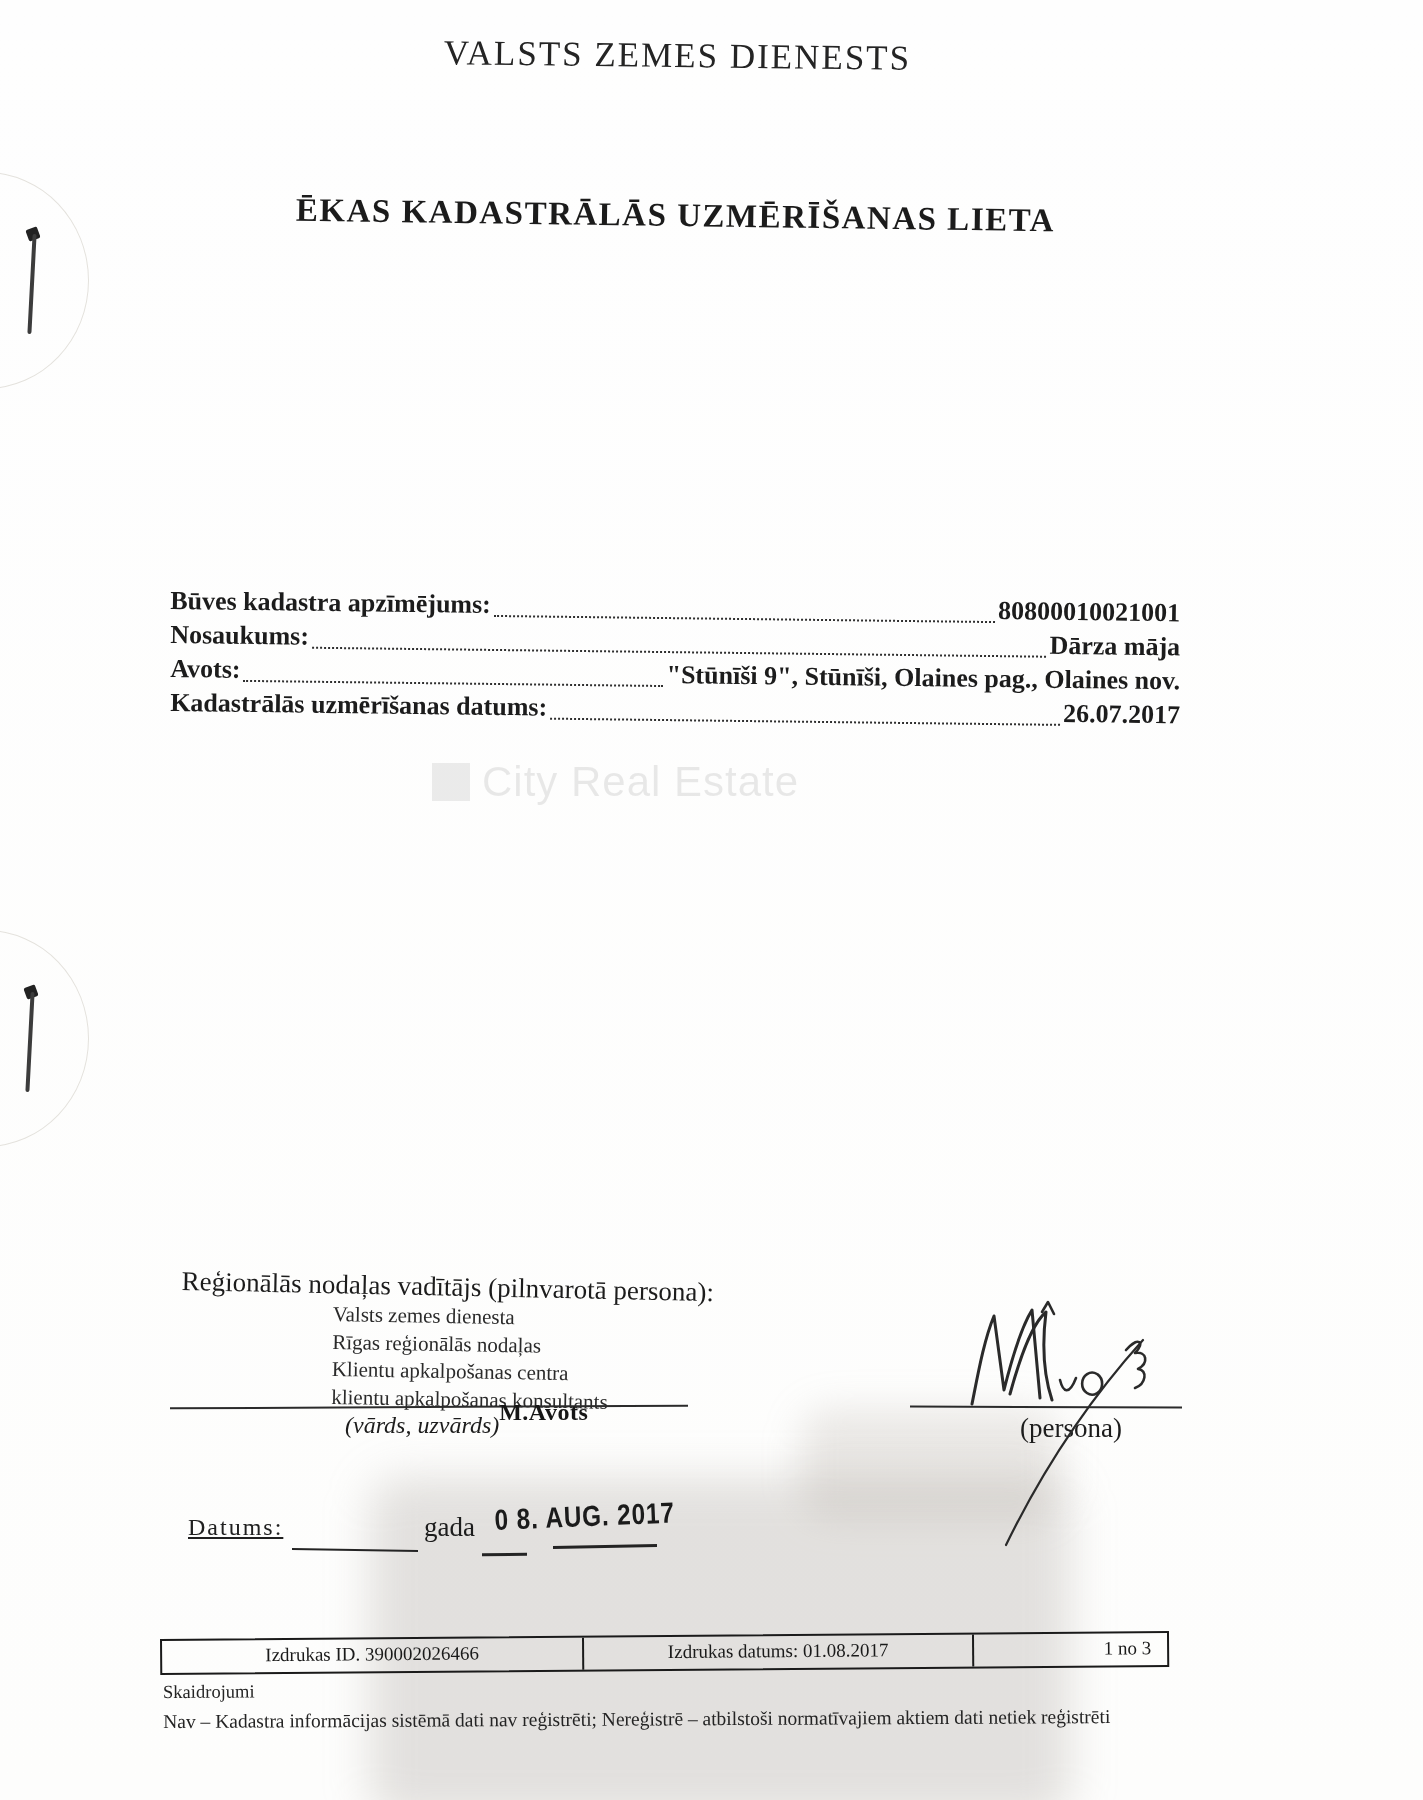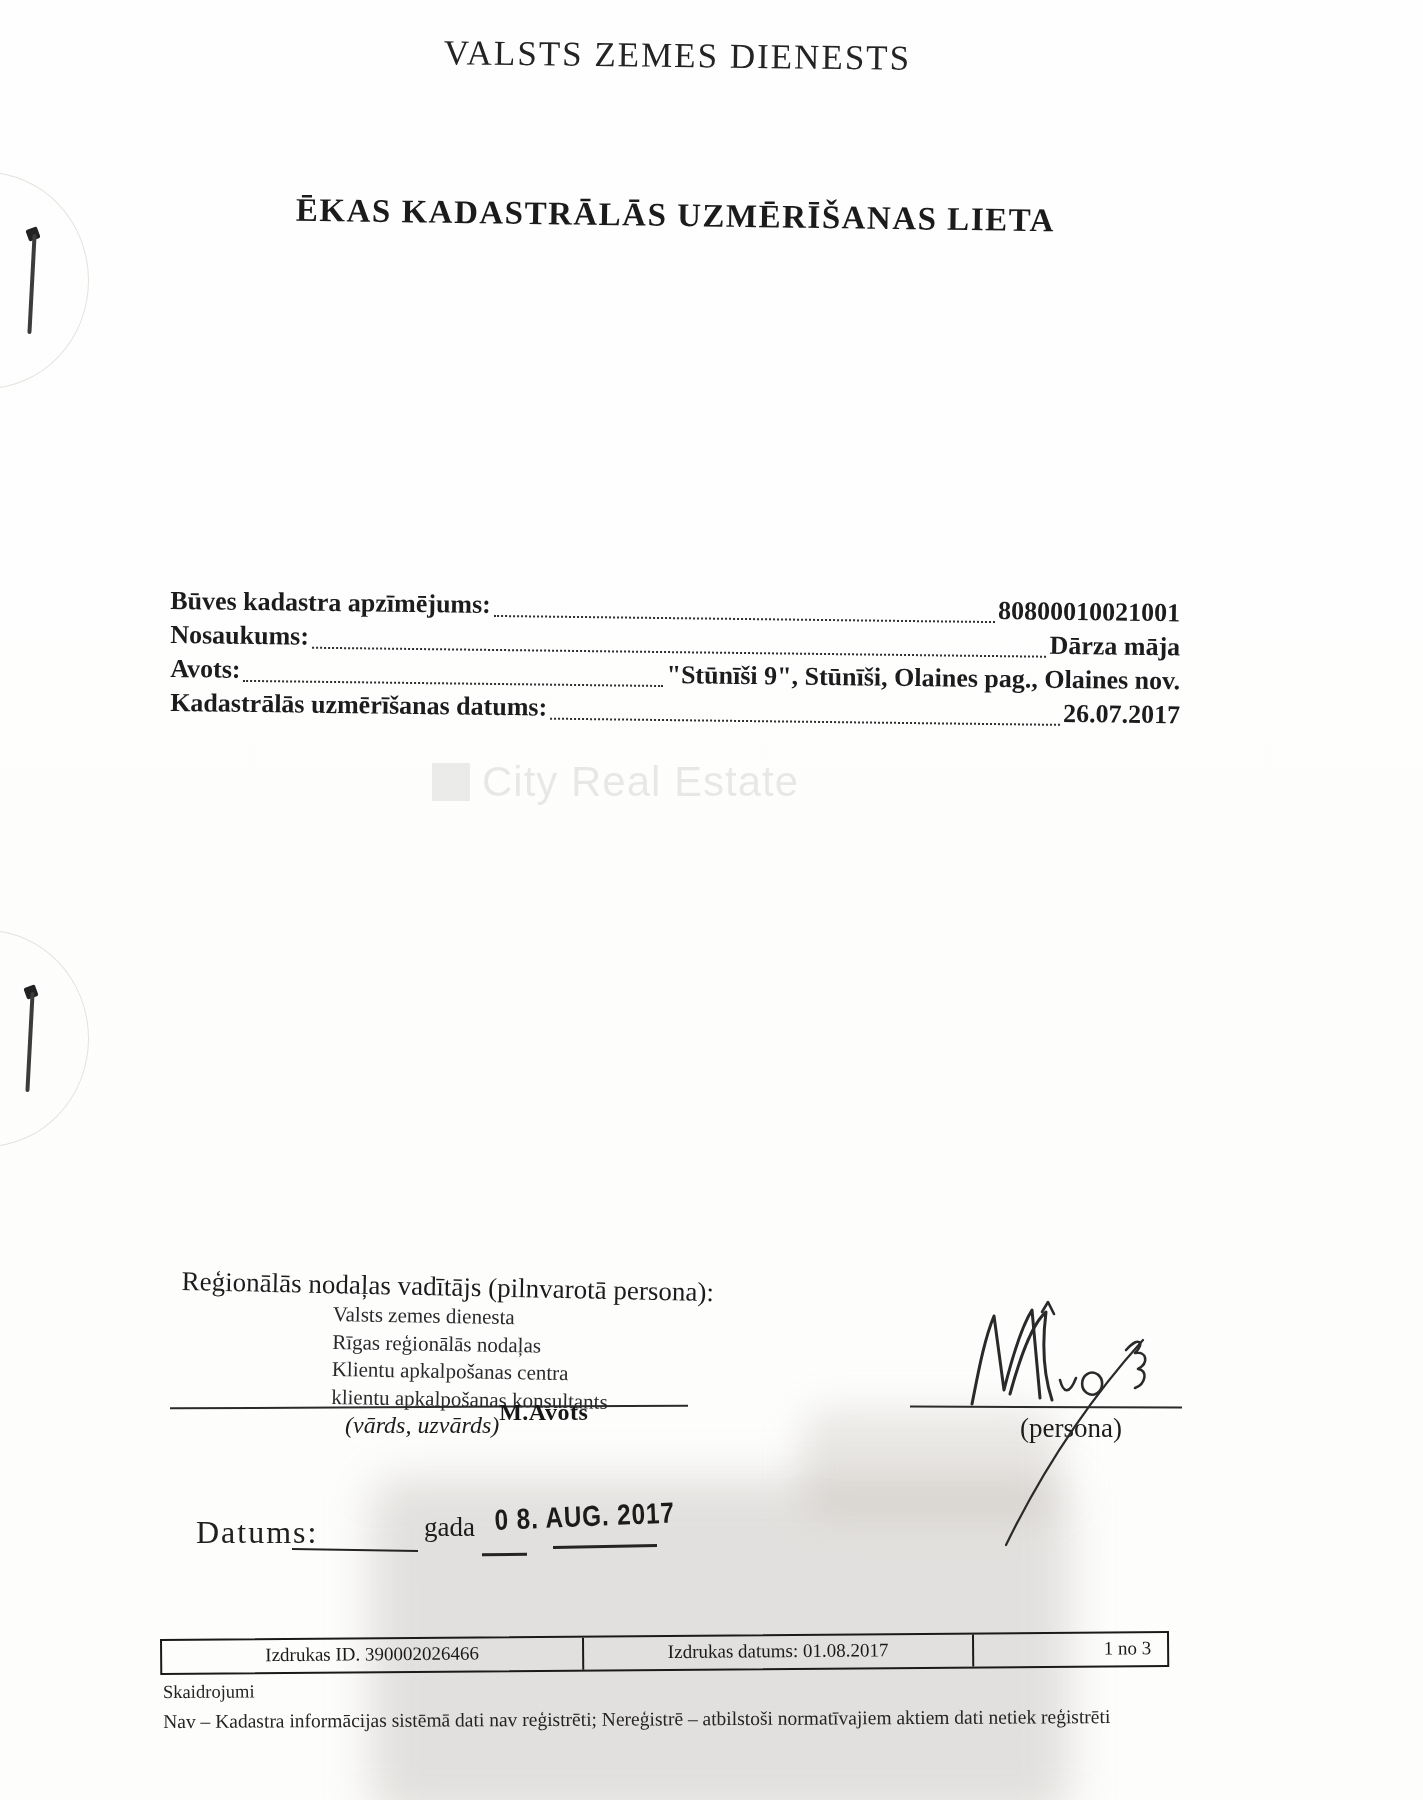--- a/index.html
+++ b/index.html
@@ -78,21 +78,21 @@
     display:inline-block;font-size:24px;font-weight:bold;color:#161616;
     transform:translateY(-13px);letter-spacing:0.5px;
   }
   .sig-line-right{
     position:absolute;left:910px;top:1406px;width:272px;height:2.2px;
     background:#2b2b2b;transform:rotate(0.2deg);
   }
   .sig-paraksts{position:absolute;left:1020px;top:1413px;font-size:27px;color:#1c1c1c;}
   .sig-svg{position:absolute;left:950px;top:1298px;}
   
-  .datums-label{position:absolute;left:196px;top:1514px;font-size:32px;color:#202020;letter-spacing:2px;}
+  .datums-label{position:absolute;left:188px;top:1514px;font-size:24px;color:#202020;letter-spacing:2px;text-decoration:underline;}
   .date-line-a{position:absolute;left:292px;top:1549px;width:126px;height:2.4px;background:#242424;transform:rotate(0.8deg);}
   .gada-label{position:absolute;left:424px;top:1512px;font-size:27px;color:#1c1c1c;}
   .date-line-b{position:absolute;left:482px;top:1553px;width:45px;height:2.6px;background:#242424;transform:rotate(-0.5deg);}
   .date-line-c{position:absolute;left:553px;top:1545px;width:104px;height:2.8px;background:#232323;transform:rotate(-1deg);}
   .stamp-date{
     position:absolute;left:494px;top:1504px;
     font-family:"Liberation Sans", sans-serif;font-weight:bold;font-size:29px;
     color:#1b1b1b;letter-spacing:1px;white-space:nowrap;
     transform:rotate(-2.4deg) scaleX(0.84);transform-origin:left top;
   }

